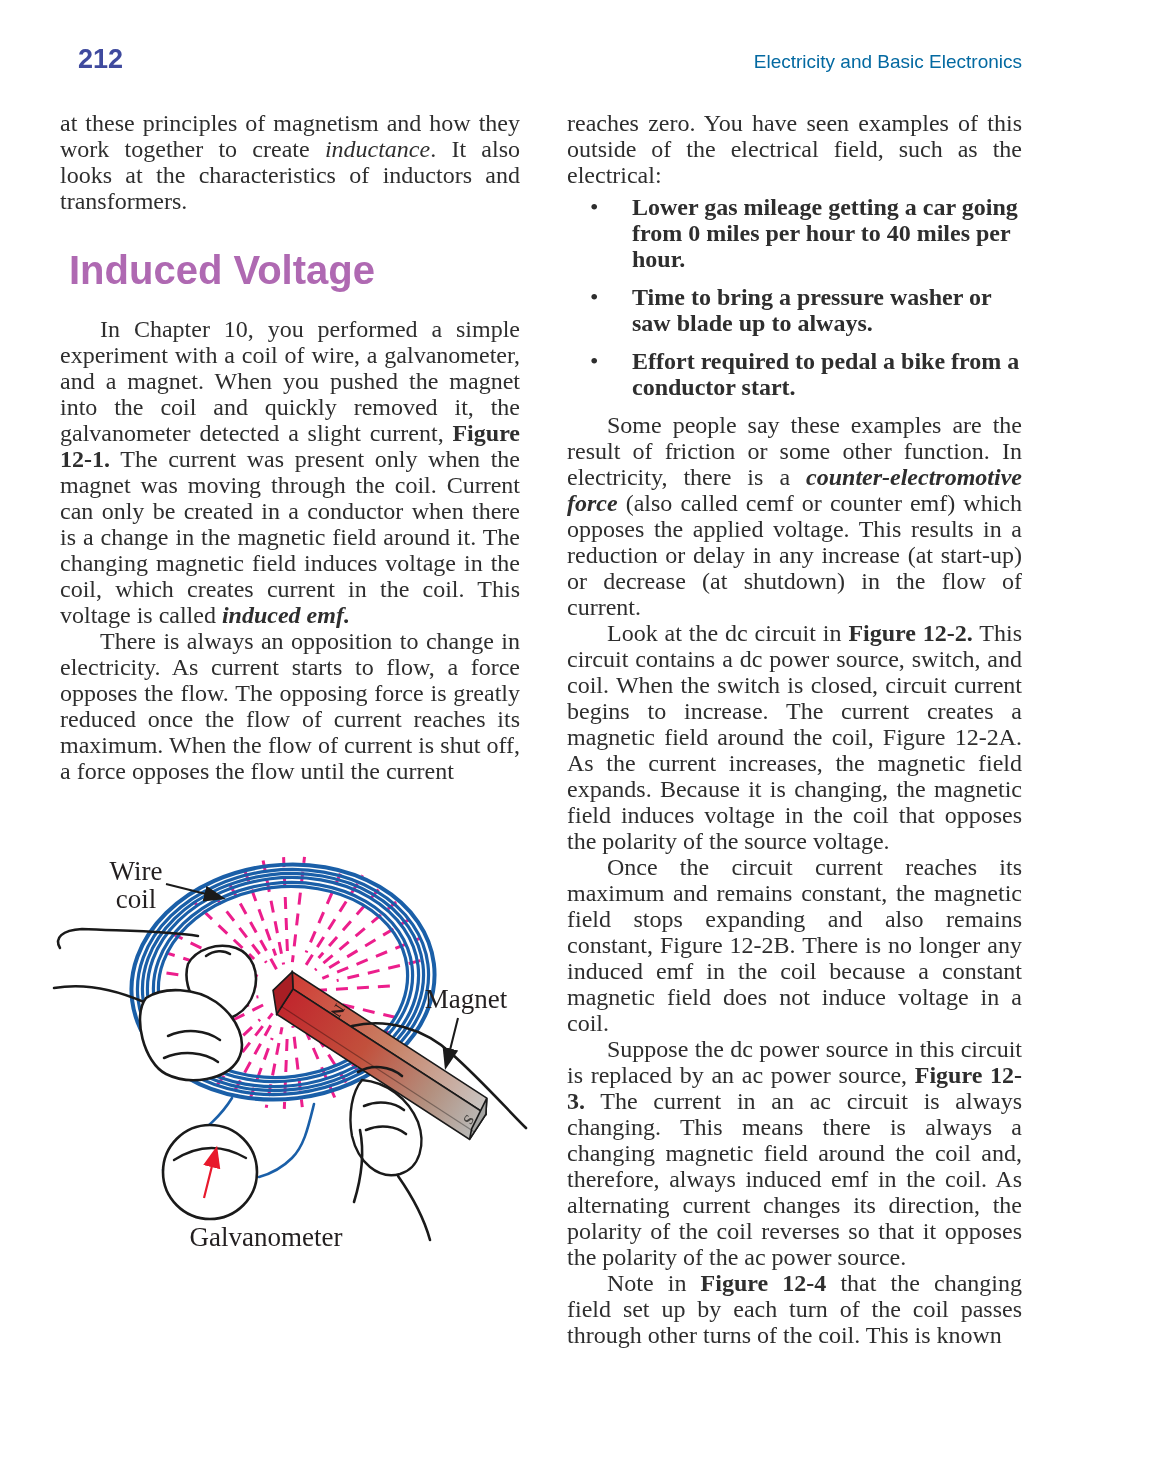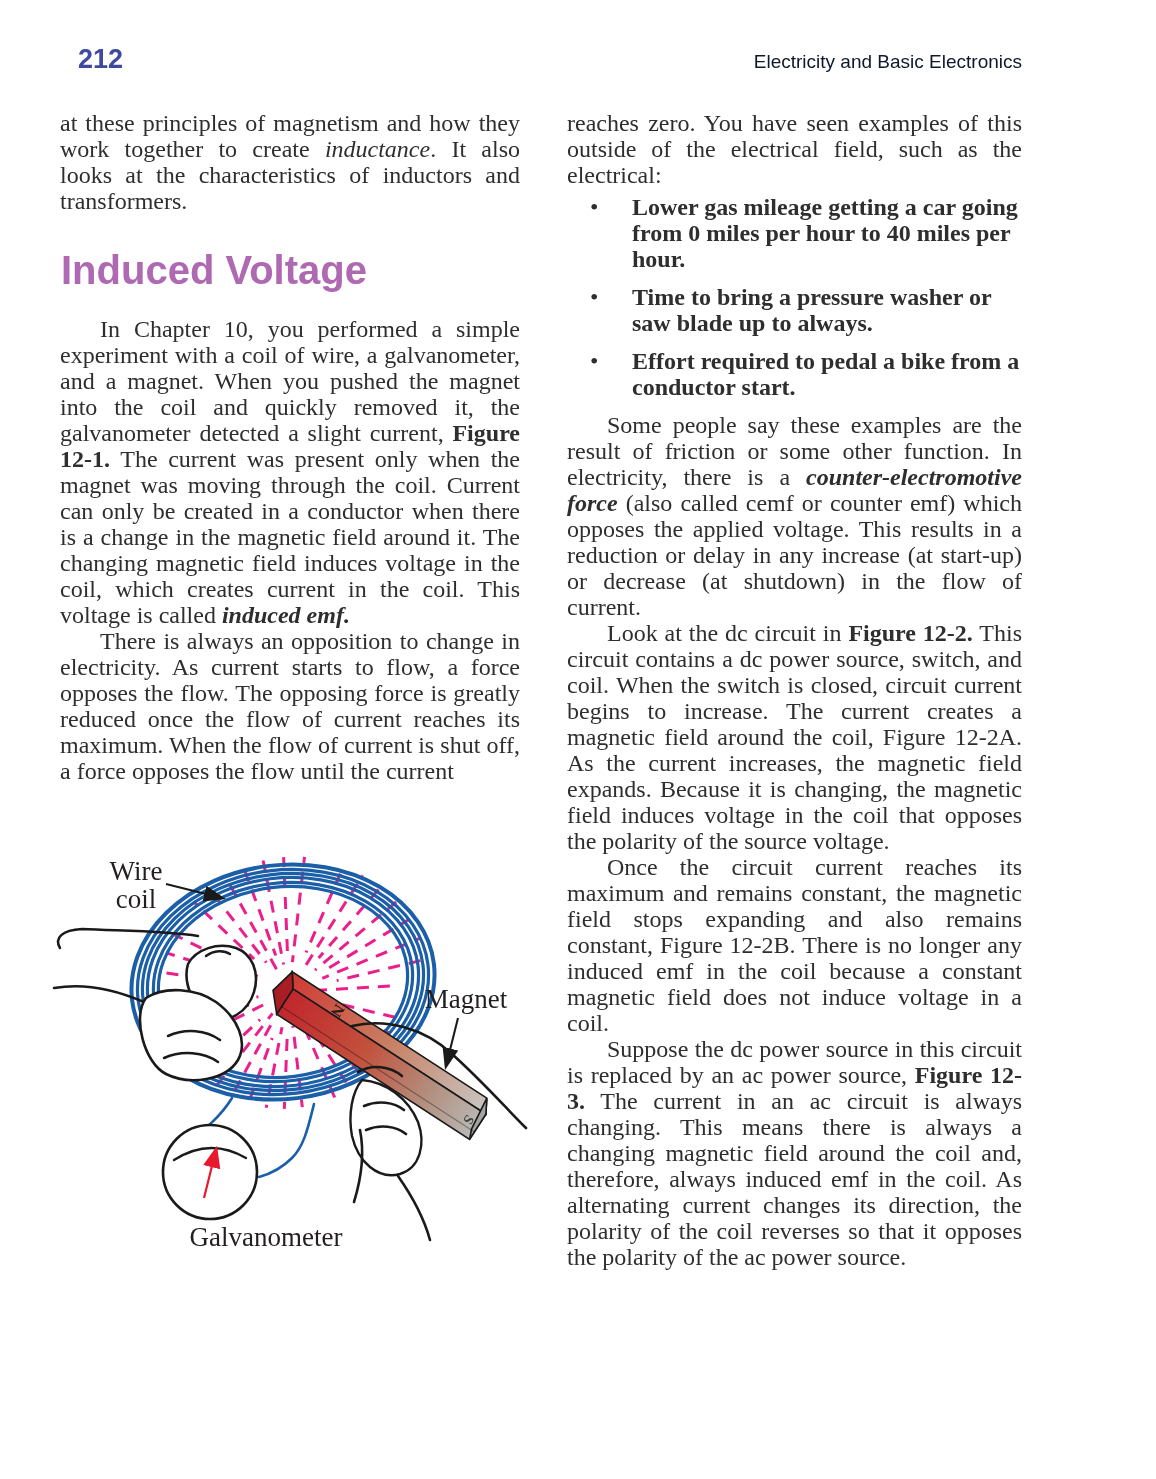--- a/index.html
+++ b/index.html
@@ -5,30 +5,30 @@
   html,body{margin:0;padding:0;background:#ffffff;}
   body{width:1156px;height:1479px;position:relative;overflow:hidden;
        font-family:"Liberation Serif", serif;color:#2e2e2e;}
   .page{position:absolute;inset:0;background:#ffffff;}
 
   .hdr{position:absolute;top:46px;left:78px;width:944px;display:flex;
        justify-content:space-between;align-items:flex-end;}
   .pgnum{font-family:"Liberation Sans", sans-serif;font-weight:700;
          font-size:27px;line-height:27px;}
   .hdr-right{font-family:"Liberation Sans", sans-serif;font-size:19px;
-             color:#0f172a;line-height:22px;}
+             color:#0369a1;line-height:22px;}
 
   .col{position:absolute;top:110px;}
   .col-left{left:60px;width:460px;}
   .col-right{left:567px;width:455px;}
 
   p.body{margin:0;font-size:24px;line-height:26px;text-align:justify;}
   p.ind{text-indent:40px;}
 
-  h1.sect{margin:34px 0 24px 1px;font-family:"Liberation Sans", sans-serif;
+  h1.sect{margin:34px 0 24px 9px;font-family:"Liberation Sans", sans-serif;
           font-weight:700;font-size:40px;line-height:44px;letter-spacing:0;}
 
   .sg-b{font-weight:700;}
   .sg-i{font-style:italic;}
   .sg-bi{font-weight:700;font-style:italic;}
 
   ul.bullets{list-style:none;margin:6px 0 6px 0;padding:0 0 0 23px;}
   ul.bullets li{display:flex;margin:0 0 12px 0;font-size:24px;line-height:26px;text-align:left;}
   ul.bullets .dot{width:42px;flex:0 0 42px;}
   ul.bullets .btxt{flex:1;font-weight:bold;}
@@ -195,15 +195,16 @@
         </li>
         <li>
           <span class="dot">•</span>
           <span class="btxt">Effort required to pedal a bike from a conductor start.</span>
         </li>
       </ul>
     <p class="body ind"><span>Some people say these examples are the result of friction or some other function. In electricity, there is a </span><span class="sg-bi">counter-electromotive force</span><span> (also called cemf or counter emf) which opposes the applied voltage. This results in a reduction or delay in any increase (at start-up) or decrease (at shutdown) in the flow of current.</span></p>
     <p class="body ind"><span>Look at the dc circuit in </span><span class="sg-b">Figure 12-2.</span><span> This circuit contains a dc power source, switch, and coil. When the switch is closed, circuit current begins to increase. The current creates a magnetic field around the coil, Figure 12-2A. As the current increases, the magnetic field expands. Because it is changing, the magnetic field induces voltage in the coil that opposes the polarity of the source voltage.</span></p>
     <p class="body ind"><span>Once the circuit current reaches its maximum and remains constant, the magnetic field stops expanding and also remains constant, Figure 12-2B. There is no longer any induced emf in the coil because a constant magnetic field does not induce voltage in a coil.</span></p>
     <p class="body ind"><span>Suppose the dc power source in this circuit is replaced by an ac power source, </span><span class="sg-b">Figure 12-3.</span><span> The current in an ac circuit is always changing. This means there is always a changing magnetic field around the coil and, therefore, always induced emf in the coil. As alternating current changes its direction, the polarity of the coil reverses so that it opposes the polarity of the ac power source.</span></p>
+    <p class="body ind"><span>Note in </span><span class="sg-b">Figure 12-4</span><span> that the changing field set up by each turn of the coil passes through other turns of the coil. This is known</span></p>
   </div>
 
 </div>
 
 </body></html>

